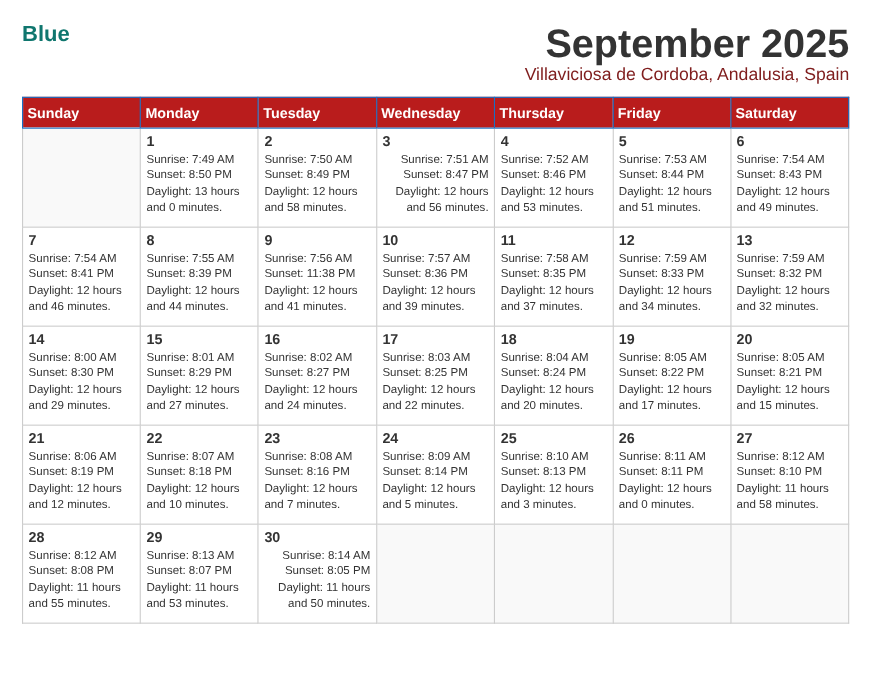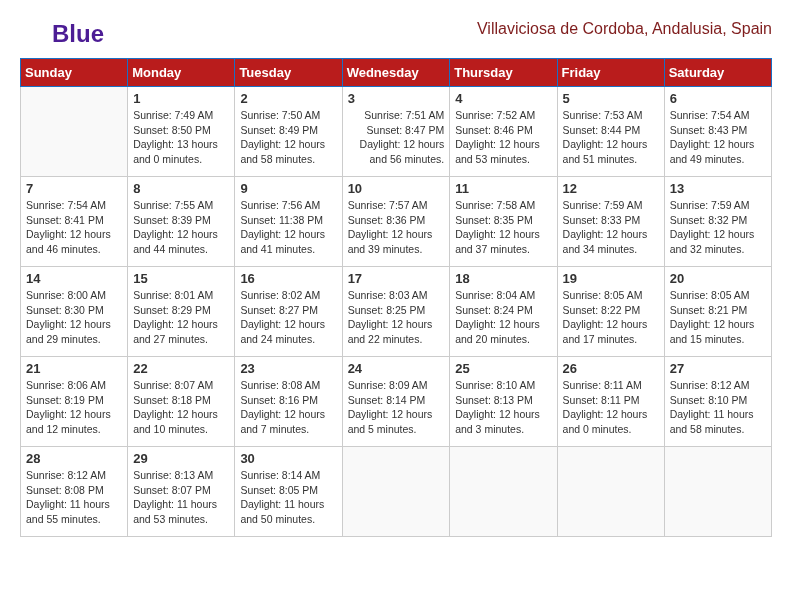--- a/index.html
+++ b/index.html
@@ -74,24 +74,23 @@
     .logo-wrapper {
       display: flex;
       align-items: center;
     }
     .logo-text-general {
       font-size: 20px;
       font-weight: bold;
       color: #444;
     }
     .logo-text-blue {
-      font-size: 24px;
-      font-weight: bold;
-      color: #4c1d95;
-      margin-left: 32px;
+      font-size: 20px;
+      font-weight: bold;
+      color: #0f766e;
     }
     .logo-triangle {
       display: inline-block;
       width: 0;
       height: 0;
       border-left: 9px solid transparent;
       border-right: 9px solid transparent;
       border-bottom: 16px solid #1565c0;
       margin-left: 2px;
       vertical-align: middle;
@@ -102,20 +101,21 @@
 </head>
 <body>
 
 <div class="header">
   <div class="logo">
     <div>
       <span class="logo-text-blue">Blue</span>
     </div>
   </div>
   <div class="title-block">
+    <div class="month-title">September 2025</div>
     <div class="location-title">Villaviciosa de Cordoba, Andalusia, Spain</div>
   </div>
 </div>
 
 <table class="calendar">
   <thead>
     <tr>
     <th>Sunday</th>
         <th>Monday</th>
         <th>Tuesday</th>
@@ -334,21 +334,21 @@
         </td>
         <td>
           <span class="day-num">29</span>
           <div class="day-info" style="white-space: pre-line;">Sunrise: 8:13 AM
 Sunset: 8:07 PM
 Daylight: 11 hours
 and 53 minutes.</div>
         </td>
         <td>
           <span class="day-num">30</span>
-          <div class="day-info" style="white-space: pre-line;">Sunrise: 8:14 AM
+          <div class="day-info" style="white-space: pre-line; text-align: right;">Sunrise: 8:14 AM
 Sunset: 8:05 PM
 Daylight: 11 hours
 and 50 minutes.</div>
         </td>
         <td class="empty-cell"></td>
         <td class="empty-cell"></td>
         <td class="empty-cell"></td>
         <td class="empty-cell"></td>
       </tr>
     </tbody>

